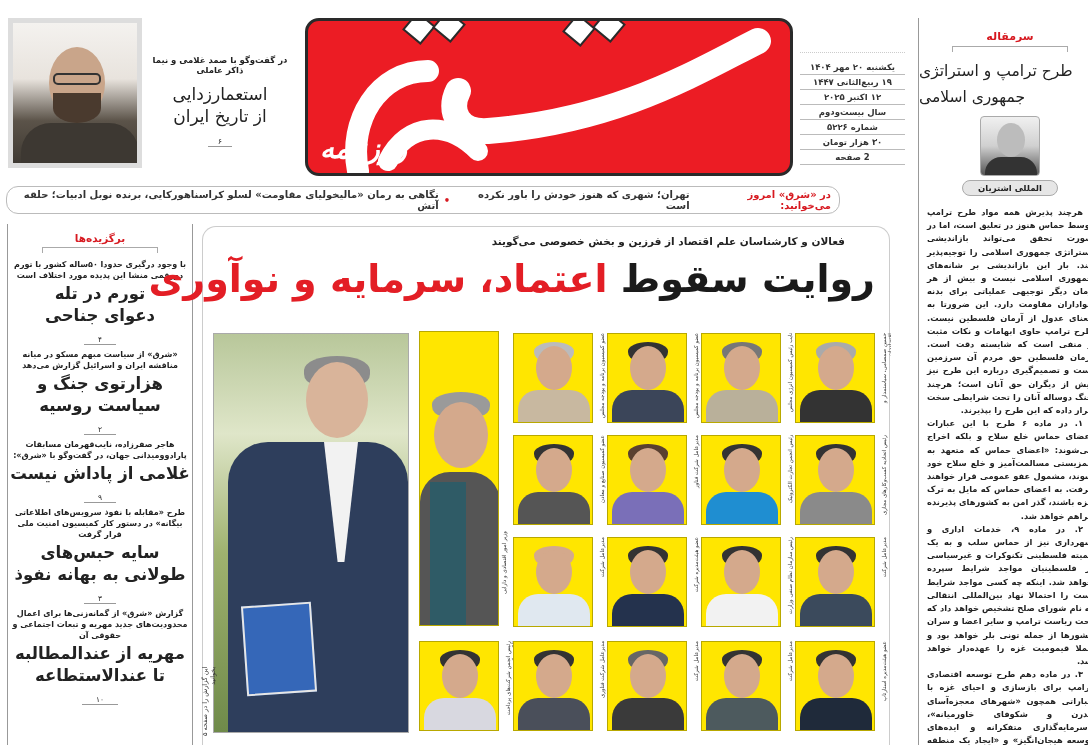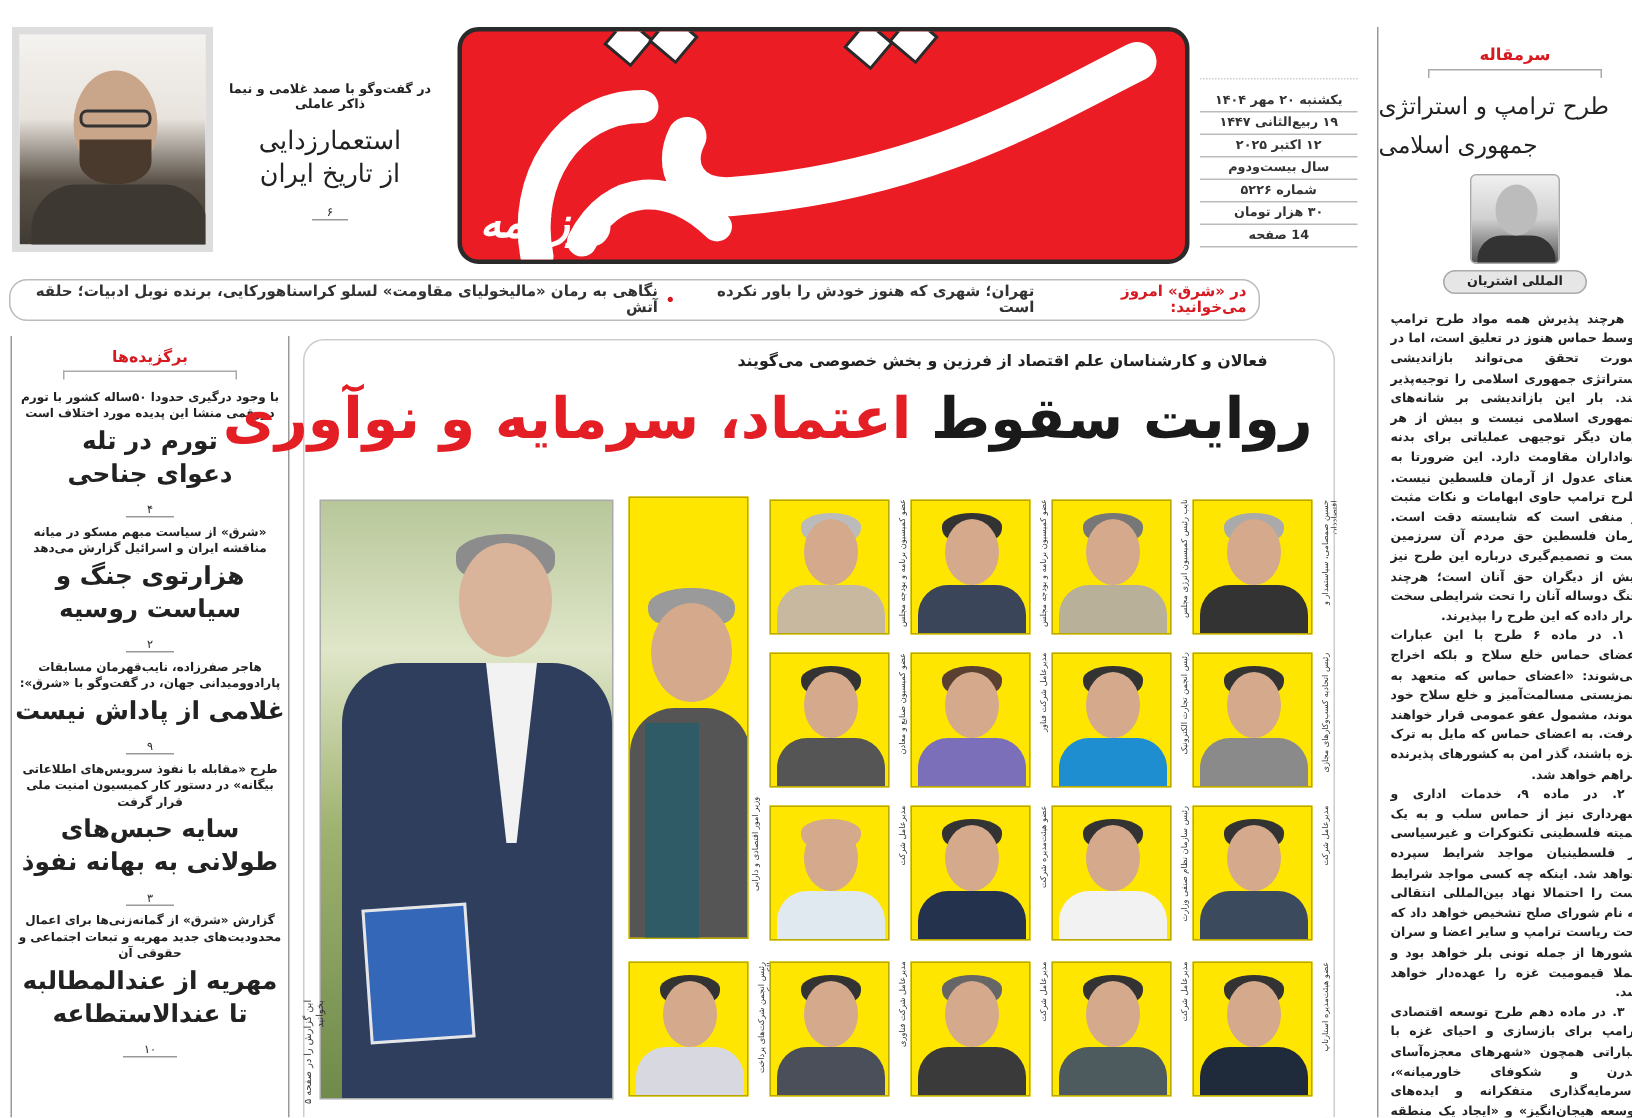--- a/index.html
+++ b/index.html
@@ -98,21 +98,21 @@
 </div>
 
 <div class="abs date-box">
   <div class="deco"></div>
   <div class="row">یکشنبه ۲۰ مهر ۱۴۰۴</div>
   <div class="row">۱۹ ربیع‌الثانی ۱۴۴۷</div>
   <div class="row">۱۲ اکتبر ۲۰۲۵</div>
   <div class="row">سال بیست‌ودوم</div>
   <div class="row">شماره ۵۲۲۶</div>
   <div class="row">۳۰ هزار تومان</div>
-  <div class="row">14 صفحه</div>
+  <div class="row">2 صفحه</div>
 </div>
 
 <div class="abs teaser-photo">
   <div class="body"></div>
   <div class="head"></div>
   <div class="beard"></div>
   <div class="glasses"></div>
 </div>
 <div class="abs teaser-text">
   <div class="teaser-kicker">در گفت‌وگو با صمد غلامی و نیما ذاکر عاملی</div>

